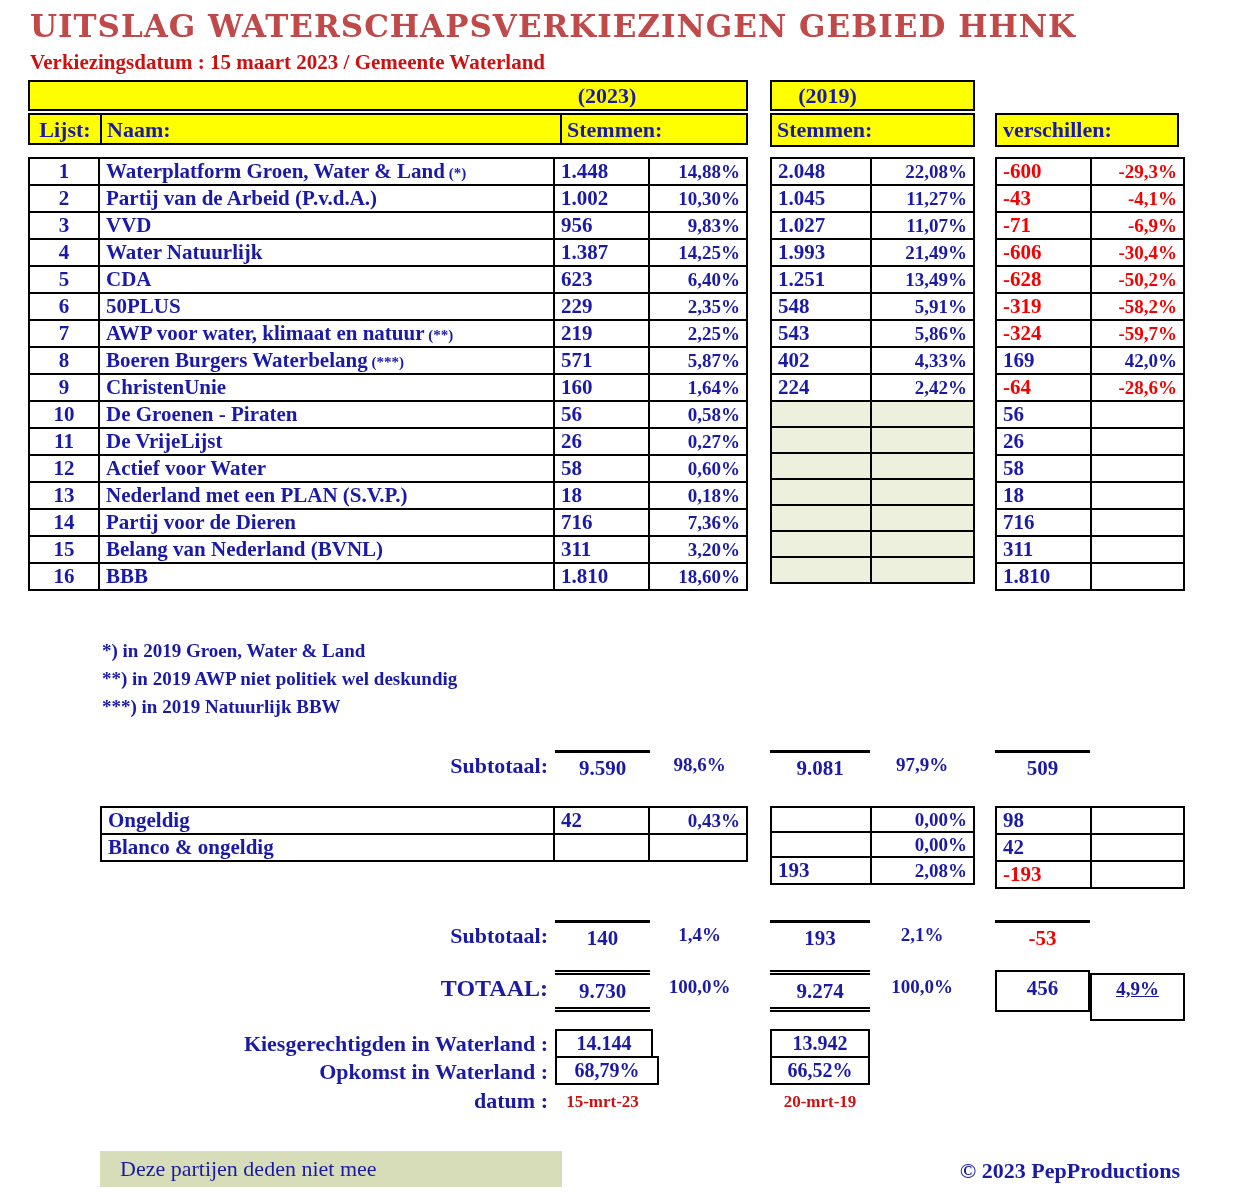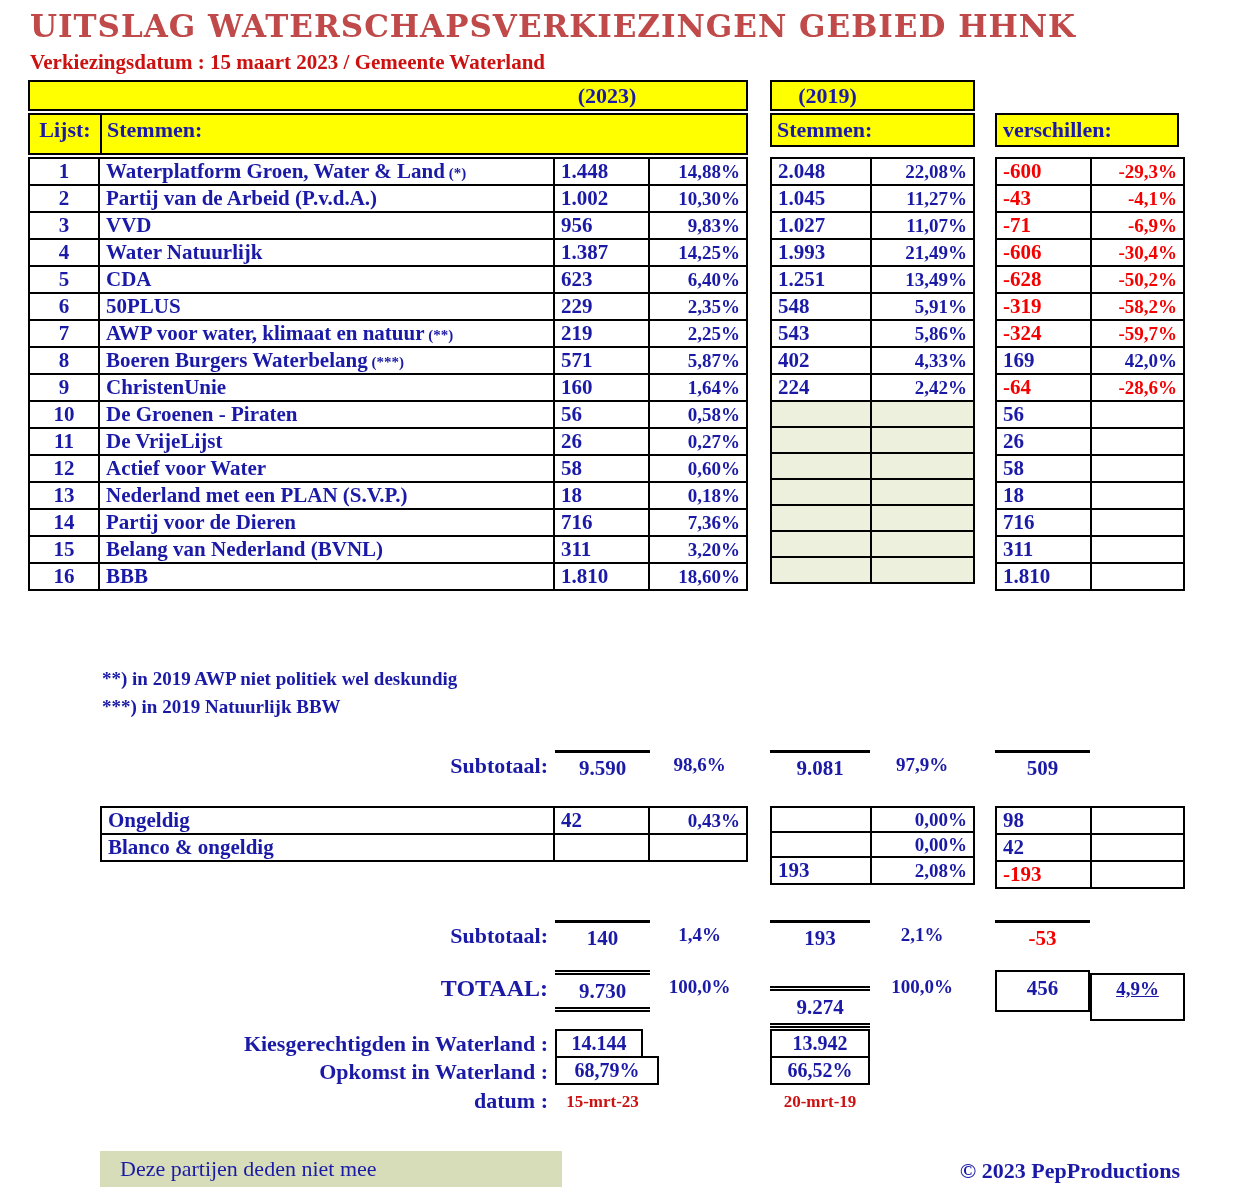--- a/index.html
+++ b/index.html
@@ -78,22 +78,23 @@
   <div class="abs title">UITSLAG WATERSCHAPSVERKIEZINGEN GEBIED HHNK</div>
   <div class="abs subtitle">Verkiezingsdatum : 15 maart 2023 / Gemeente Waterland</div>
 
   <div class="abs ybox" style="left:28px;top:80px;width:720px;height:31px;">
     <span class="inner" style="left:527px;width:100px;text-align:center;">(2023)</span>
   </div>
   <div class="abs ybox" style="left:770px;top:80px;width:205px;height:31px;">
     <span class="inner" style="left:8px;width:95px;text-align:center;">(2019)</span>
   </div>
 
-  <div class="abs ybox hdr-flex" style="left:28px;top:113px;width:720px;height:42px;">
+  <div class="abs ybox hdr-flex" style="left:28px;top:113px;width:720px;height:32px;">
     <div style="width:70px;text-align:center;border-right:2px solid #000;">Lijst:</div>
+    <div style="width:453px;padding-left:5px;border-right:2px solid #000;">Naam:</div>
     <div style="flex:1;padding-left:5px;">Stemmen:</div>
   </div>
   <div class="abs ybox" style="left:770px;top:113px;width:205px;height:34px;line-height:30px;padding-left:5px;">Stemmen:</div>
   <div class="abs ybox" style="left:995px;top:113px;width:184px;height:34px;line-height:30px;padding-left:6px;">verschillen:</div>
 
   <table class="tbl" style="left:28px;top:157px;width:720px;">
     <colgroup>
         <col style="width:70px">
         <col style="width:455px">
         <col style="width:95px">
@@ -336,20 +337,21 @@
           <td class="num auto-neg">311</td>
           <td class="pct auto-neg"></td>
         </tr>
         <tr class="rowA">
           <td class="num auto-neg">1.810</td>
           <td class="pct auto-neg"></td>
         </tr>
       </tbody>
   </table>
 
+  <div class="abs footnote" style="top:640px;">*) in 2019 Groen, Water &amp; Land</div>
   <div class="abs footnote" style="top:668px;">**) in 2019 AWP niet politiek wel deskundig</div>
   <div class="abs footnote" style="top:696px;">***) in 2019 Natuurlijk BBW</div>
 
   <div class="abs rlabel sublabel" style="left:300px;top:750px;width:248px;">Subtotaal:</div>
   <div class="abs sumval topline auto-neg" style="left:555px;top:750px;width:95px;">9.590</div>
   <div class="abs sumval sumpct" style="left:652px;top:750px;width:95px;">98,6%</div>
   <div class="abs sumval topline auto-neg" style="left:770px;top:750px;width:100px;">9.081</div>
   <div class="abs sumval sumpct" style="left:872px;top:750px;width:100px;">97,9%</div>
   <div class="abs sumval topline auto-neg" style="left:995px;top:750px;width:95px;">509</div>
 
@@ -416,27 +418,27 @@
   <div class="abs rlabel sublabel" style="left:300px;top:920px;width:248px;">Subtotaal:</div>
   <div class="abs sumval topline auto-neg" style="left:555px;top:920px;width:95px;">140</div>
   <div class="abs sumval sumpct" style="left:652px;top:920px;width:95px;">1,4%</div>
   <div class="abs sumval topline auto-neg" style="left:770px;top:920px;width:100px;">193</div>
   <div class="abs sumval sumpct" style="left:872px;top:920px;width:100px;">2,1%</div>
   <div class="abs sumval topline auto-neg neg" style="left:995px;top:920px;width:95px;">-53</div>
 
   <div class="abs rlabel totlabel" style="left:300px;top:972px;width:248px;">TOTAAL:</div>
   <div class="abs sumval dbl auto-neg" style="left:555px;top:970px;width:95px;">9.730</div>
   <div class="abs sumval sumpct" style="left:652px;top:972px;width:95px;">100,0%</div>
-  <div class="abs sumval dbl auto-neg" style="left:770px;top:970px;width:100px;margin-top:16px;">9.274</div>
+  <div class="abs sumval dbl auto-neg" style="left:770px;top:970px;width:100px;">9.274</div>
   <div class="abs sumval sumpct" style="left:872px;top:972px;width:100px;">100,0%</div>
   <div class="abs sumval dbl boxed auto-neg" style="left:995px;top:970px;width:95px;">456</div>
   <div class="abs sumval sumpct boxed" style="left:1090px;top:973px;width:95px;height:48px;line-height:28px;text-decoration:underline;">4,9%</div>
 
   <div class="abs rlabel klabel" style="left:140px;top:1030px;width:408px;">Kiesgerechtigden in Waterland :</div>
-  <div class="abs kbox" style="left:555px;top:1029px;width:88px;">14.144</div>
+  <div class="abs kbox" style="left:555px;top:1029px;width:98px;">14.144</div>
   <div class="abs kbox" style="left:770px;top:1029px;width:100px;">13.942</div>
 
   <div class="abs rlabel klabel" style="left:140px;top:1058px;width:408px;">Opkomst in Waterland :</div>
   <div class="abs kbox" style="left:555px;top:1056px;width:104px;">68,79%</div>
   <div class="abs kbox" style="left:770px;top:1056px;width:100px;">66,52%</div>
 
   <div class="abs rlabel klabel" style="left:140px;top:1087px;width:408px;">datum :</div>
   <div class="abs kdate" style="left:555px;top:1092px;width:95px;">15-mrt-23</div>
   <div class="abs kdate" style="left:770px;top:1092px;width:100px;">20-mrt-19</div>
 

